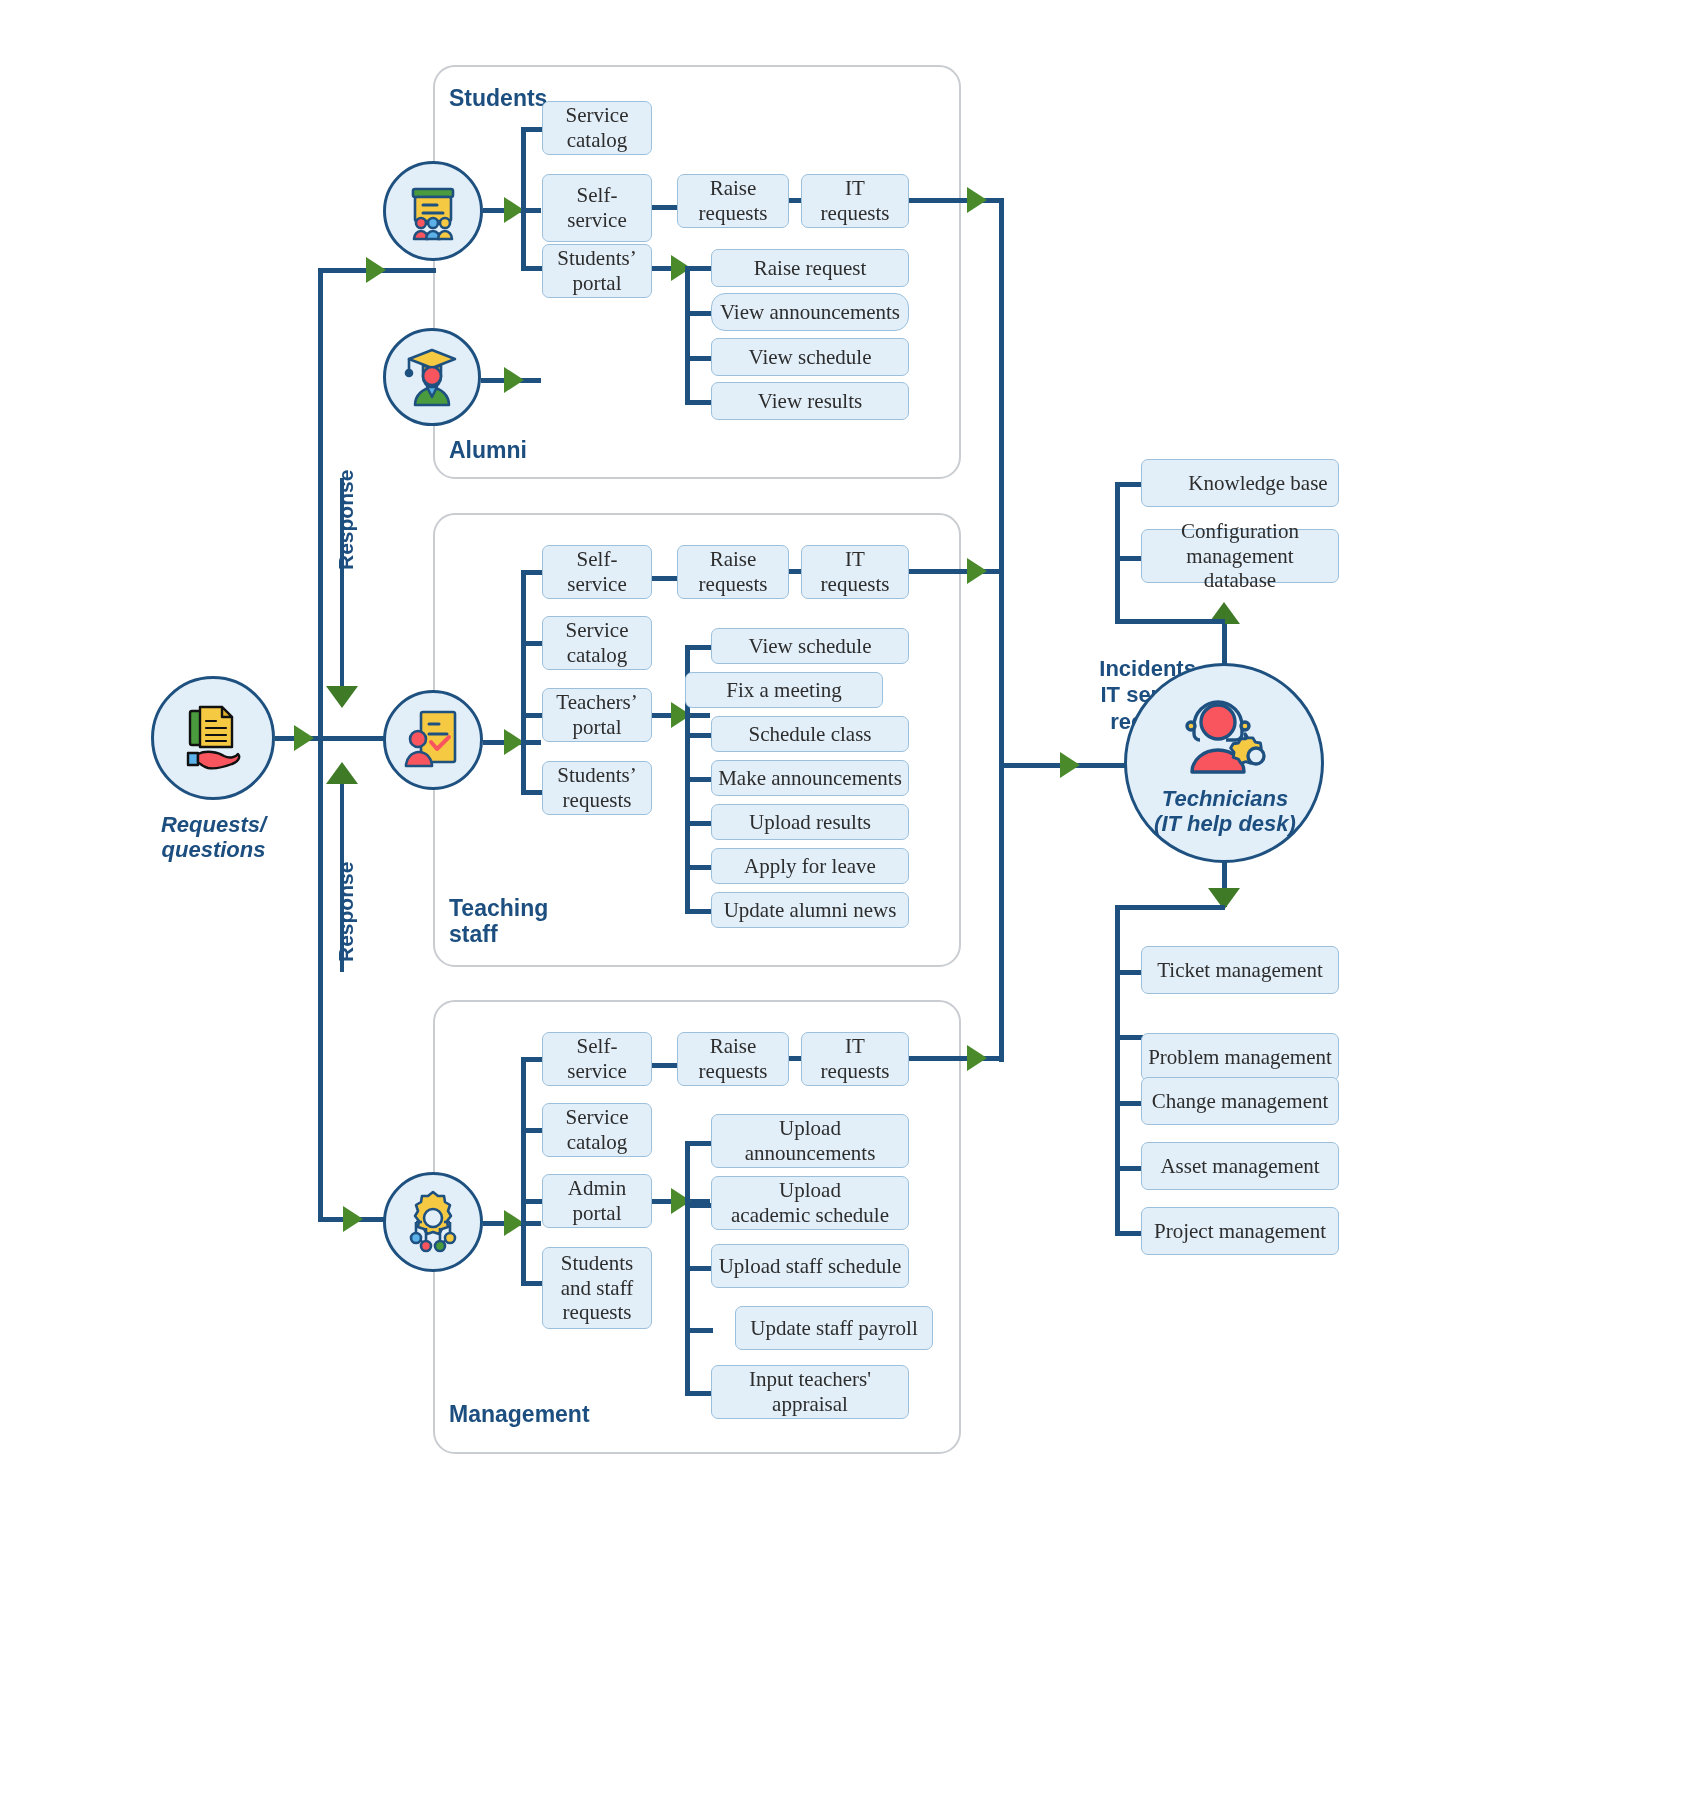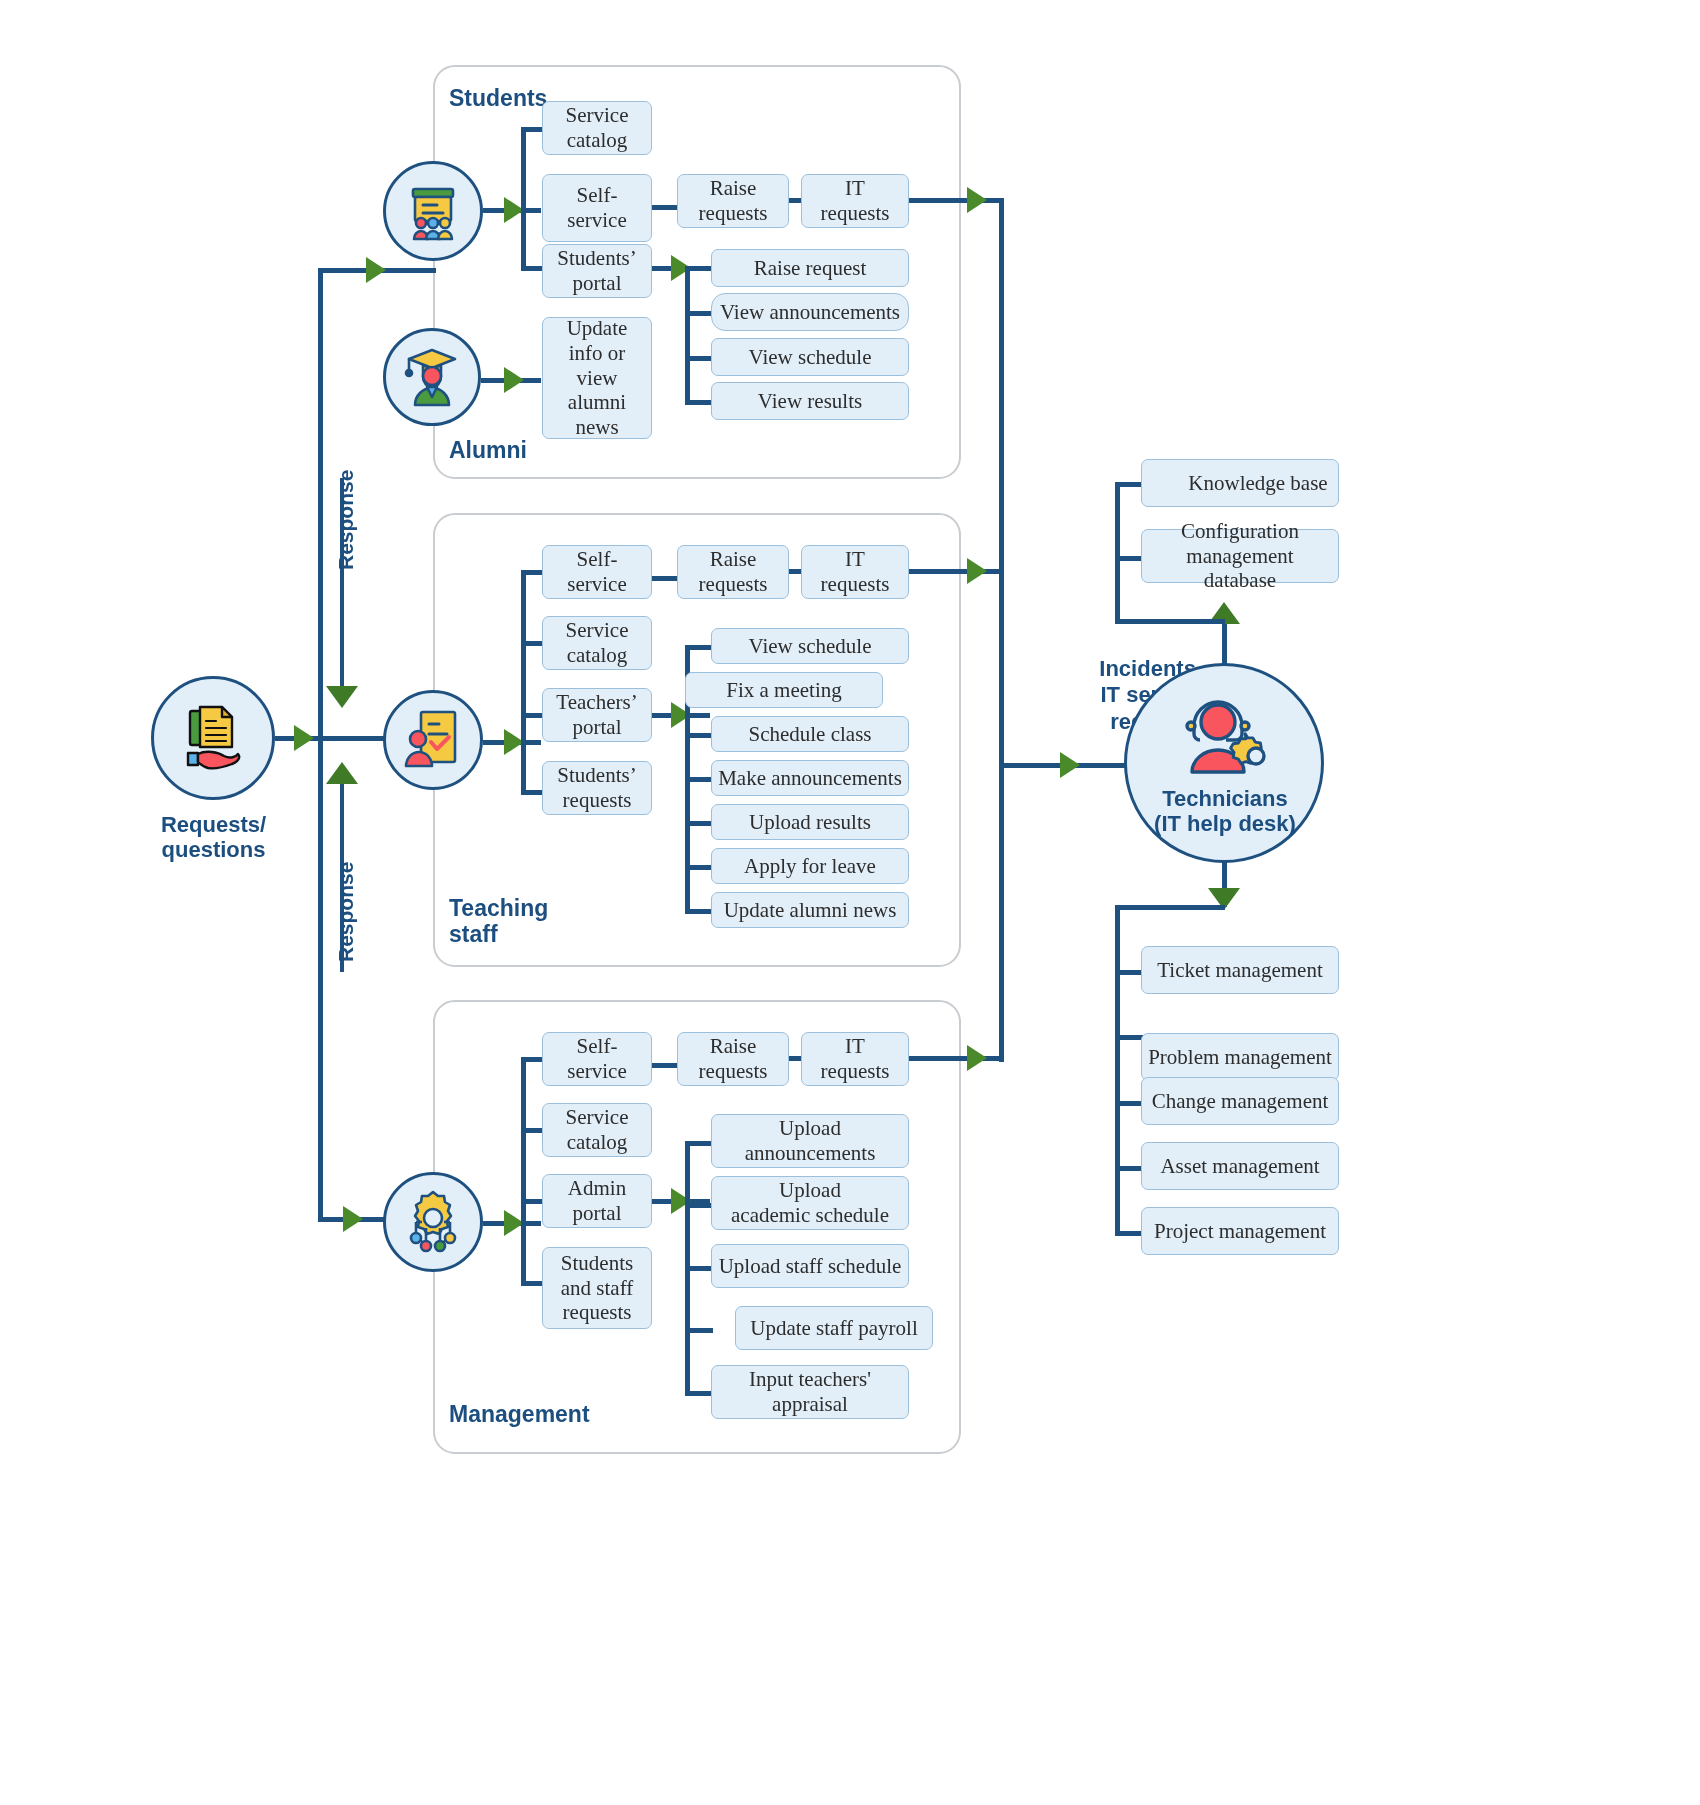--- a/index.html
+++ b/index.html
@@ -19,21 +19,21 @@
     border-radius:7px;display:flex;align-items:center;justify-content:center;text-align:center;
     color:#2d2d2d;font-family:"Liberation Serif",serif;font-size:21px;line-height:1.18;
     padding:2px 6px;
   }
   .circ{
     position:absolute;border-radius:50%;background:#e2eff9;border:3px solid #1e5180;
     box-sizing:border-box;
   }
   .circ-label{
     position:absolute;font-family:"Liberation Sans",sans-serif;font-weight:bold;color:#1c4e7f;
-    font-size:22px;line-height:1.15;text-align:center;white-space:pre-line;
+    font-size:22px;line-height:1.15;text-align:center;white-space:pre-line;font-style:italic;
   }
   .ln{position:absolute;background:#1e5180;}
   .lnh{height:5px;}
   .lnv{width:5px;}
   .arw{position:absolute;width:0;height:0;}
   .arw-r{border-top:13px solid transparent;border-bottom:13px solid transparent;border-left:20px solid #4a8a2b;}
   .arw-d{border-left:16px solid transparent;border-right:16px solid transparent;border-top:22px solid #3f7a26;}
   .arw-u{border-left:16px solid transparent;border-right:16px solid transparent;border-bottom:22px solid #3f7a26;}
   .vlabel{
     position:absolute;font-family:"Liberation Sans",sans-serif;font-weight:bold;color:#1c4e7f;
@@ -156,25 +156,20 @@
         <circle cx="8" cy="30" r="3" fill="#1e5180"></circle>
       <path d="M22 22 q9 6 18 0 v7 q-9 7 -18 0 z" fill="#e0ae2a"></path>
       <path d="M22 30 a9 10 0 0 0 18 0 v4 a9 10 0 0 1 -18 0 z" fill="#f9555e"></path>
       <circle cx="31" cy="33" r="9" fill="#f9555e"></circle>
       <path d="M14 62 a17 17 0 0 1 34 0 z" fill="#4a9b3e"></path>
       <path d="M26 44 l5 10 l5 -10 z" fill="#5bb1e8"></path>
     </g>
   </svg>
   <div class="ln lnh" style="left:481px;top:378px;width:60px;"></div>
   <div class="arw arw-r" style="left:504px;top:367px;"></div>
-  <div class="box" style="left:542px;top:317px;width:110px;height:122px;white-space:pre-line;">Update
-info or
-view
-alumni
-news</div>
 
   <div class="circ" style="left:383px;top:690px;width:100px;height:100px;"></div>
   <svg class="icn" style="left:401px;top:706px;width:64px;height:66px;" viewBox="0 0 64 66">
     <g stroke="#1e5180" stroke-width="2.6" stroke-linejoin="round">
       <rect x="20" y="6" width="34" height="50" rx="2" fill="#f6c943"></rect>
       <g stroke-width="3" stroke-linecap="round">
           <line x1="28" y1="18" x2="38" y2="18"></line>
           <line x1="28" y1="28" x2="46" y2="28"></line>
         </g>
       <path d="M30 36 l6 7 l12 -12" stroke="#f9555e" stroke-width="4" fill="none" stroke-linecap="round"></path>

